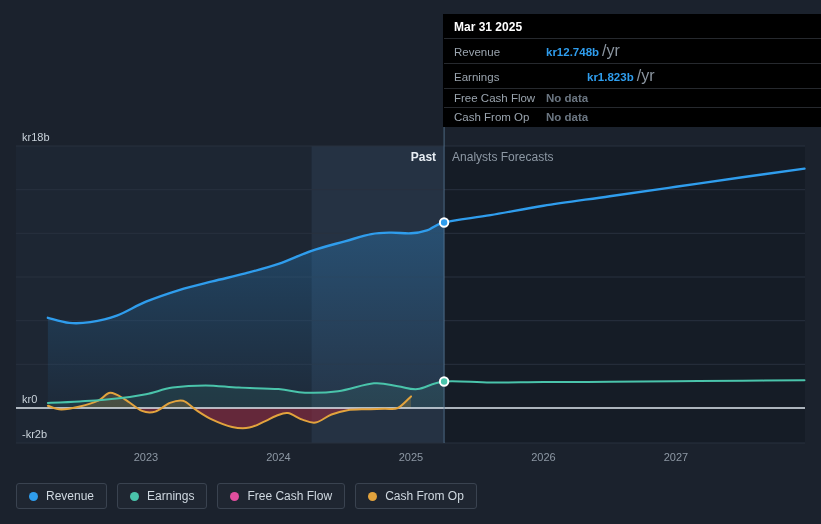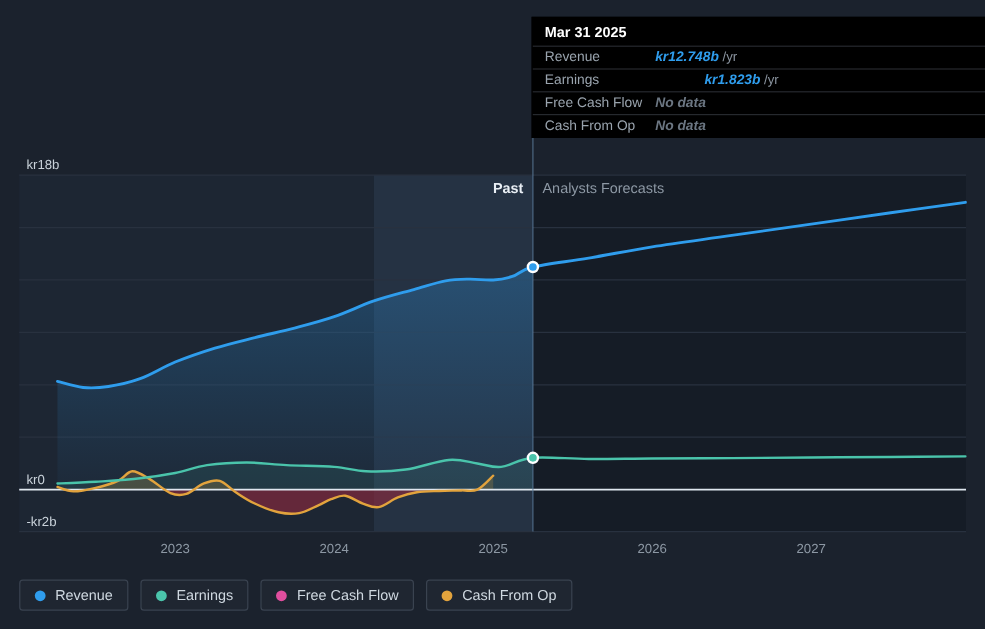--- a/index.html
+++ b/index.html
@@ -6,22 +6,22 @@
   body{width:821px;height:524px;font-family:"Liberation Sans",sans-serif;}
   .page{position:relative;width:821px;height:524px;background:#1b222d;overflow:hidden;}
   #chart{position:absolute;left:0;top:0;width:672px;height:524px;}
   #chart svg text{font-family:"Liberation Sans",sans-serif;}
 
   .tooltip{position:absolute;left:443px;top:14px;width:400px;background:#000;z-index:3;
            border:1px solid #000;box-sizing:border-box;}
   .tt-title{padding:5px 10px 4px;font-weight:bold;font-size:12px;color:#ffffff;}
   .tt-row{display:flex;align-items:baseline;padding:3px 10px;border-top:1px solid #26292e;}
   .tt-label{width:92px;flex:0 0 92px;color:#9aa4ae;font-size:11.5px;}
-  .tt-value{font-size:11.5px;font-weight:bold;font-style:italic;}
-  .tt-suffix{color:#8b95a0;font-size:11px;margin-left:3px;}
+  .tt-value{font-size:11.5px;font-weight:bold;}
+  .tt-suffix{color:#8b95a0;font-size:16px;margin-left:3px;}
 
   .legend{position:absolute;left:16px;top:483px;display:flex;gap:10px;z-index:2;}
   .legend-item{display:flex;align-items:center;gap:8px;border:1px solid #3a4350;border-radius:3px;
                padding:5px 12px;font-size:12px;color:#cfd8e0;cursor:pointer;background:rgba(255,255,255,0.02);}
   .legend-dot{width:9px;height:9px;border-radius:50%;flex:0 0 9px;}
 </style>
 </head>
 <body>
 
 <div class="page">

